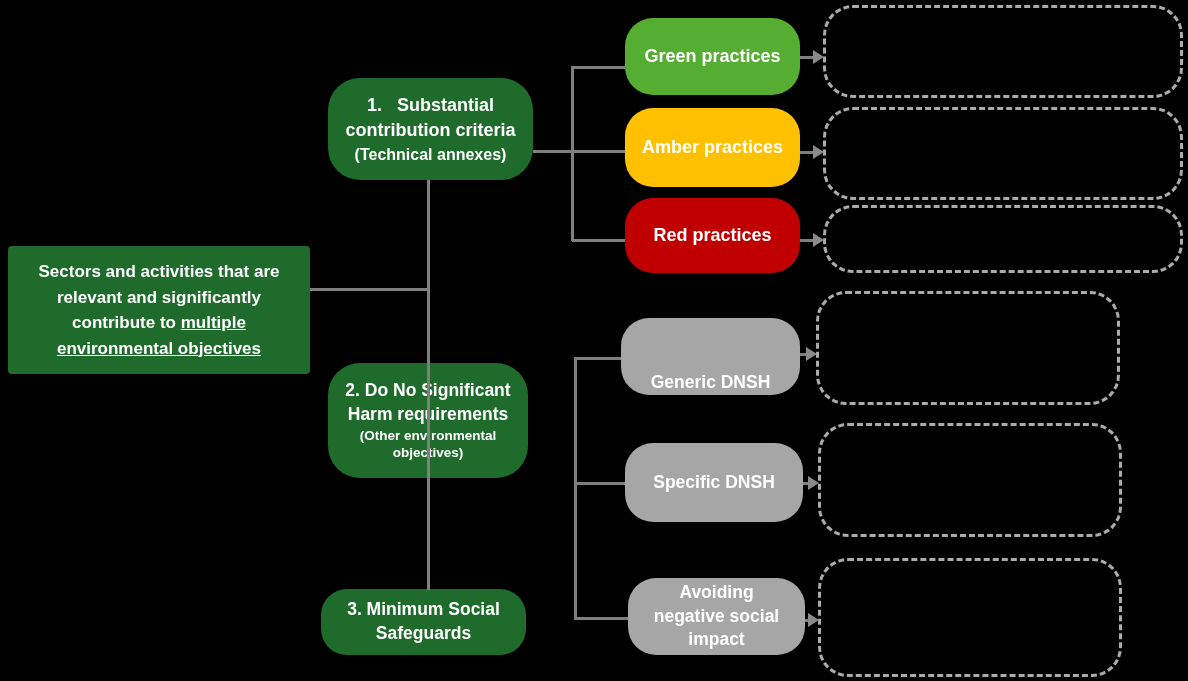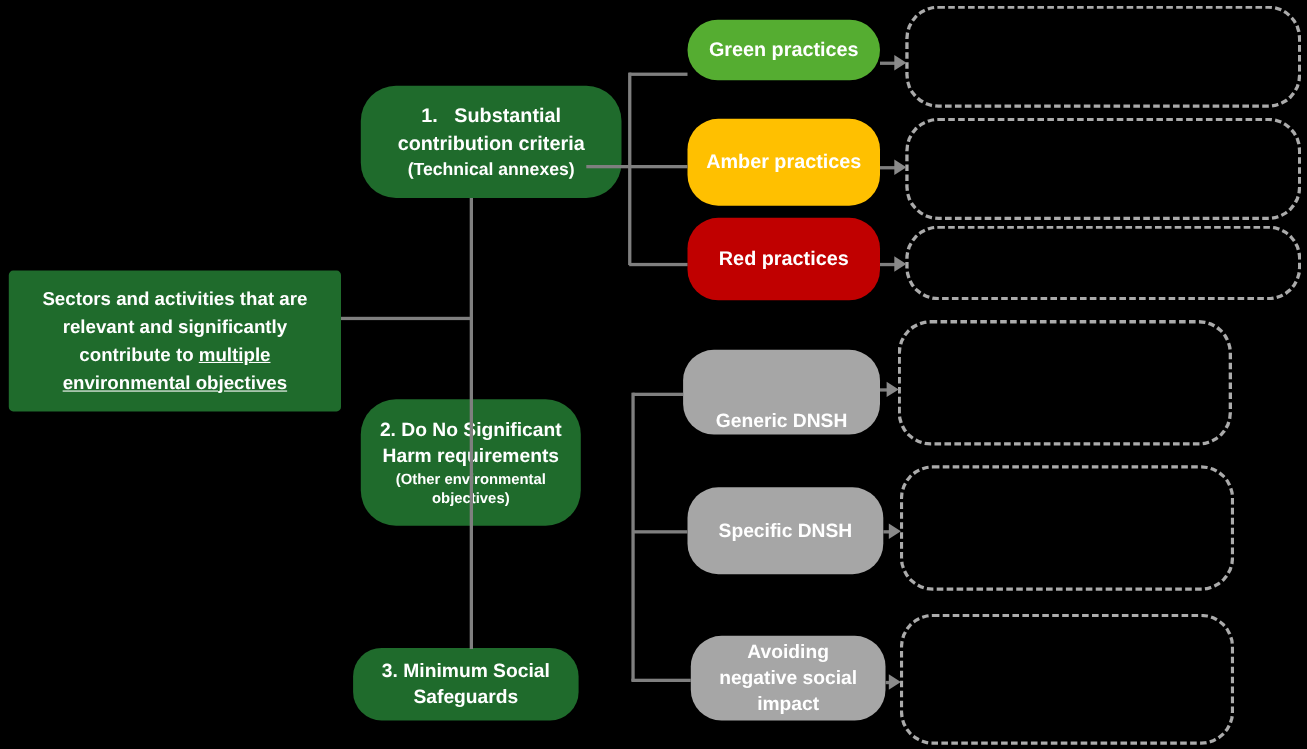--- a/index.html
+++ b/index.html
@@ -69,35 +69,35 @@
   <div class="arrow-shaft" style="left:803px;top:482px;width:7px;"></div>
   <div class="arrow-head" style="left:808px;top:476px;"></div>
 
   <div class="arrow-shaft" style="left:805px;top:619px;width:5px;"></div>
   <div class="arrow-head" style="left:808px;top:613px;"></div>
 
   <div class="box dark" style="left:8px;top:228px;width:302px;height:128px;border-radius:4px;margin-top:18px;">
     <div class="root-text"><span>Sectors and activities that are relevant and significantly contribute to </span><span class="u">multiple environmental objectives</span></div>
   </div>
 
-  <div class="box dark" style="left:328px;top:78px;width:237px;height:102px;border-radius:32px;padding:0 8px;">
+  <div class="box dark" style="left:328px;top:78px;width:205px;height:102px;border-radius:32px;padding:0 8px;">
     <div class="title-lg">1.&nbsp;&nbsp;&nbsp;Substantial contribution criteria</div>
     <div class="subtitle">(Technical annexes)</div>
   </div>
 
   <div class="box dark" style="left:328px;top:363px;width:200px;height:115px;border-radius:32px;padding:0 10px;">
     <div class="title-md">2. Do No Significant Harm requirements</div>
     <div class="subtitle-sm">(Other environmental objectives)</div>
   </div>
 
   <div class="box dark" style="left:321px;top:589px;width:205px;height:66px;border-radius:26px;padding:0 10px;">
     <div class="title-md">3. Minimum Social Safeguards</div>
   </div>
 
-  <div class="box green" style="left:625px;top:18px;width:175px;height:55px;border-radius:28px;">
+  <div class="box green" style="left:625px;top:18px;width:175px;height:77px;border-radius:28px;">
     <div class="title-lg">Green practices</div>
   </div>
 
   <div class="box red" style="left:625px;top:198px;width:175px;height:75px;border-radius:28px;">
     <div class="title-lg">Red practices</div>
   </div>
 
   <div class="box amber" style="left:625px;top:108px;width:175px;height:79px;border-radius:28px;">
     <div class="title-lg">Amber practices</div>
   </div>

